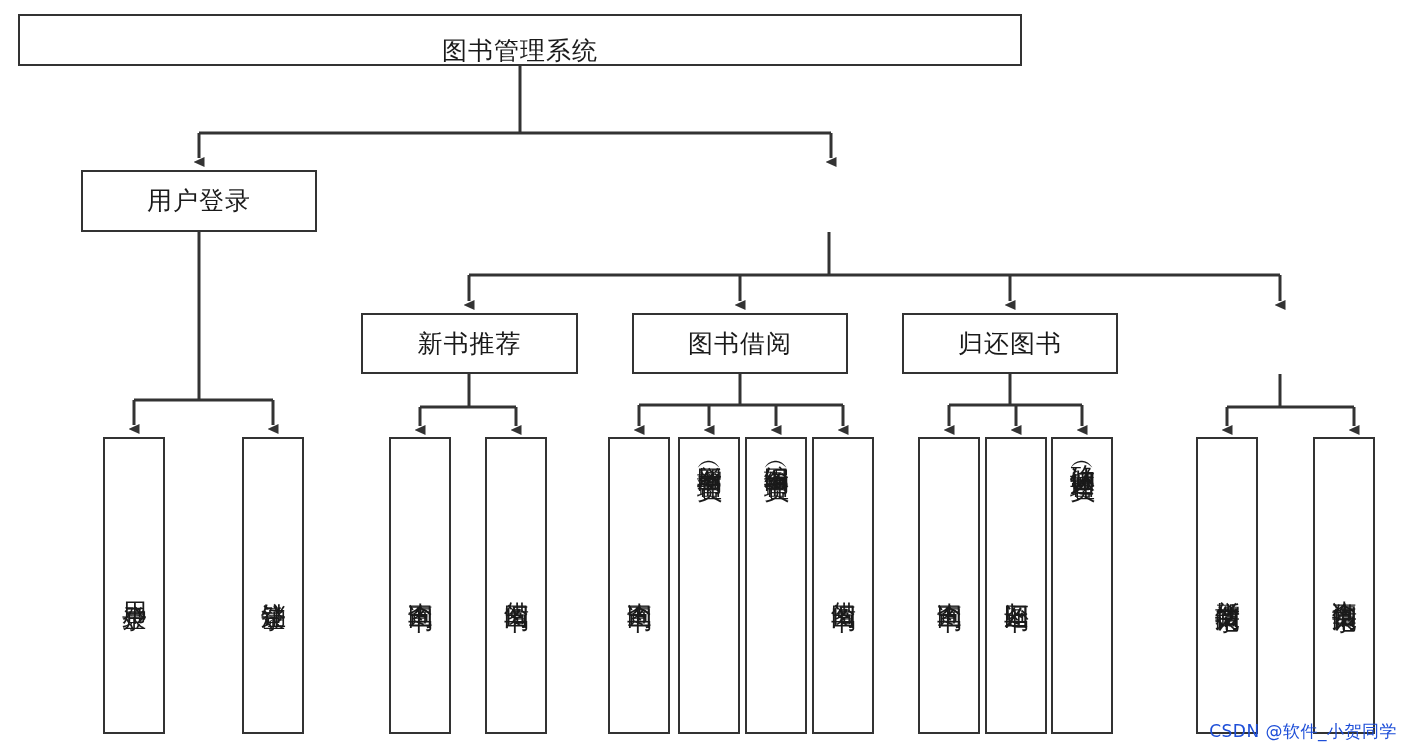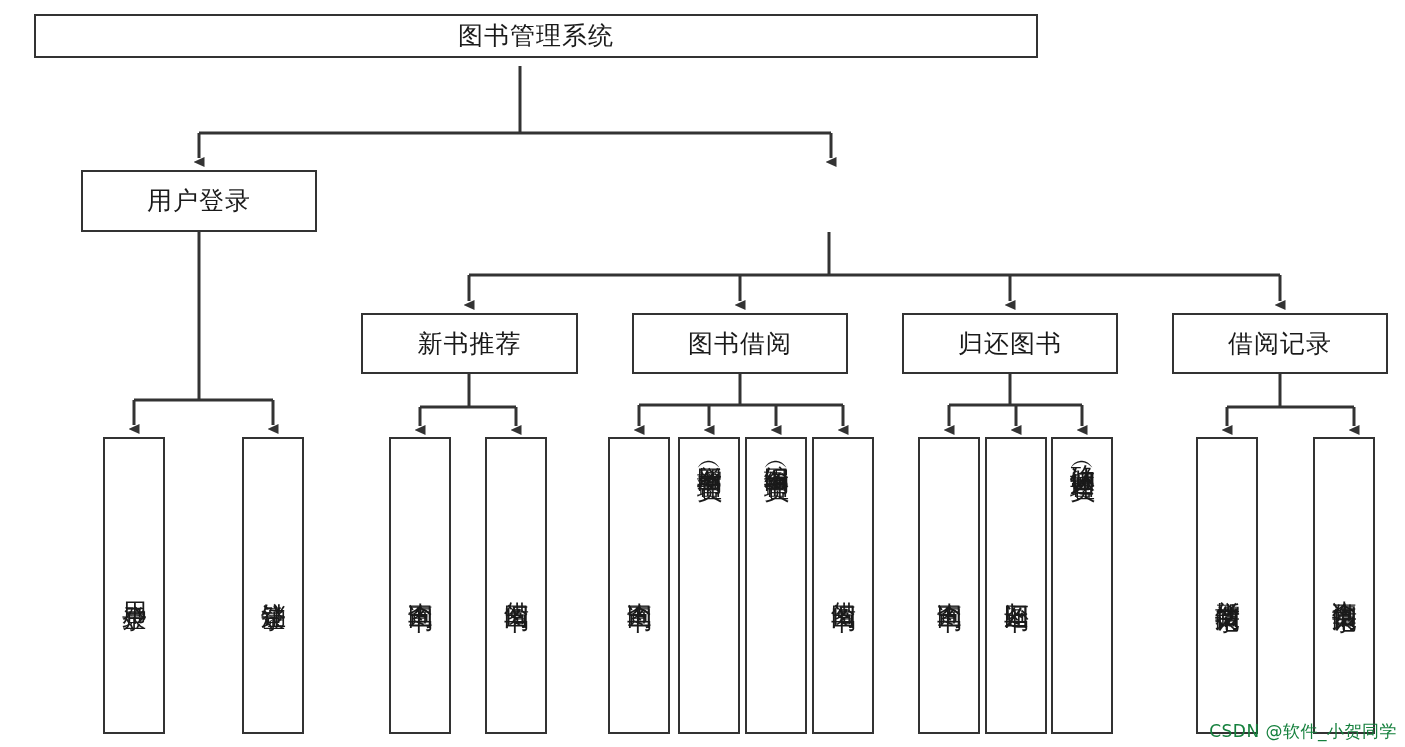--- a/index.html
+++ b/index.html
@@ -49,21 +49,21 @@
   }
   .node-v.center-v {
     justify-content: center;
     padding-top: 0;
   }
   .watermark {
     position: absolute;
     right: 8px;
     bottom: 4px;
     font-size: 17px;
-    color: #15803d;
+    color: #1d4ed8;
     white-space: nowrap;
     letter-spacing: 0.5px;
   }
 </style>
 </head>
 <body>
 
 <div id="canvas">
 
   <svg class="edges" viewBox="0 0 1405 747" xmlns="http://www.w3.org/2000/svg">
@@ -109,39 +109,36 @@
       <path d="M1016,405 L1016,426" marker-end="url(#arrow)"></path>
       <path d="M1082,405 L1082,426" marker-end="url(#arrow)"></path>
 
       <path d="M1280,374 L1280,407"></path>
       <path d="M1227,407 L1354,407"></path>
       <path d="M1227,407 L1227,426" marker-end="url(#arrow)"></path>
       <path d="M1354,407 L1354,426" marker-end="url(#arrow)"></path>
     </g>
   </svg>
 
-  <div class="node node-h" style="left:34px; top:14px; width:1004px; height:44px;">
+  <div class="node node-h" style="left:18px; top:14px; width:1004px; height:52px;align-items:flex-end;">
     <span>图书管理系统</span>
   </div>
 
   <div class="node node-h" style="left:81px; top:170px; width:236px; height:62px;">
     <span>用户登录</span>
   </div>
 
   <div class="node node-h" style="left:632px; top:313px; width:216px; height:61px;">
     <span>图书借阅</span>
   </div>
   <div class="node node-h" style="left:361px; top:313px; width:217px; height:61px;">
     <span>新书推荐</span>
   </div>
   <div class="node node-h" style="left:902px; top:313px; width:216px; height:61px;">
     <span>归还图书</span>
-  </div>
-  <div class="node node-h" style="left:1172px; top:313px; width:216px; height:61px;">
-    <span>借阅记录</span>
   </div>
 
   <div class="node node-v center-v" style="left:103px; top:437px; width:62px; height:297px;">
     <span>用户登录</span>
   </div>
   <div class="node node-v center-v" style="left:242px; top:437px; width:62px; height:297px;">
     <span>注销登录</span>
   </div>
 
   <div class="node node-v center-v" style="left:389px; top:437px; width:62px; height:297px;">

